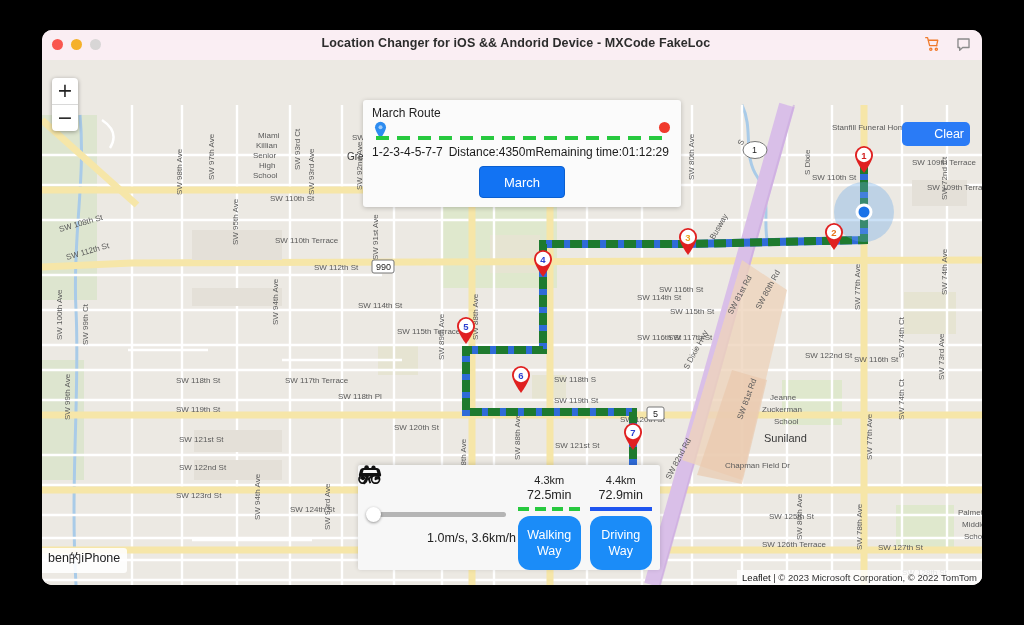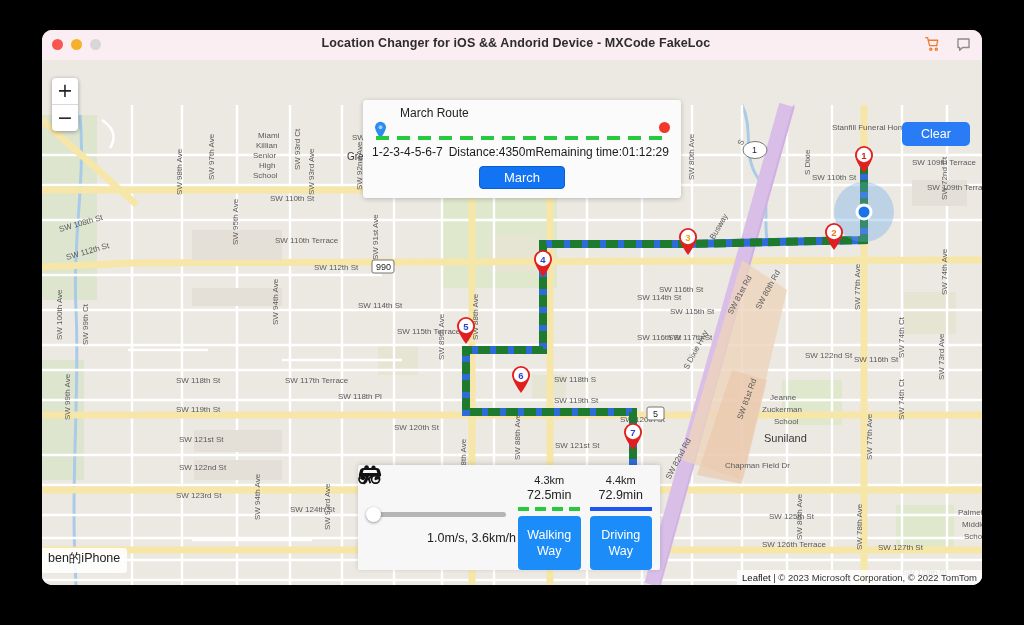--- a/index.html
+++ b/index.html
@@ -45,21 +45,21 @@
     height:26px;line-height:25px;text-align:center;
     font-size:19px;color:#222;cursor:pointer;user-select:none;
     font-family:"DejaVu Sans",sans-serif;
   }
   #zoom-in{border-bottom:1px solid #d9d9d9;}
 
   
   #clear-btn{
     position:absolute;right:12px;top:62px;width:68px;height:24px;
     background:#2a7bf6;color:#fff;border:none;border-radius:5px;
-    font-size:12.5px;font-family:inherit;cursor:pointer;
+    font-size:12.5px;font-family:inherit;cursor:pointer;text-align:right;
   }
 
   
   #device-label{
     position:absolute;left:0;bottom:12px;
     background:rgba(255,255,255,.88);padding:2px 7px 6px 6px;
     font-size:12.5px;color:#222;border-radius:0 3px 3px 0;
   }
   
   #attribution{
@@ -69,37 +69,37 @@
   }
   #attribution .lf{color:#111;}
 
   
   #route-card{
     position:absolute;left:321px;top:40px;width:300px;
     background:#fbfbfb;border-radius:3px;
     box-shadow:0 1px 5px rgba(0,0,0,.22);
     padding:6px 9px 9px 9px;
   }
-  #route-title{font-size:12px;color:#222;margin-left:28px;}
+  #route-title{font-size:12px;color:#222;}
   .rt-row{position:relative;height:22px;margin-top:1px;}
   #rt-startpin{position:absolute;left:2px;top:0;}
   #rt-enddot{
     position:absolute;right:2px;top:1px;width:11px;height:11px;
     border-radius:50%;background:#f0392b;
   }
   #rt-dash{
     position:absolute;left:4px;right:4px;top:15px;height:4px;
     background:repeating-linear-gradient(90deg,#27c93f 0 13px,transparent 13px 21px);
   }
   #rt-meta{
     display:flex;font-size:12px;color:#1b1b1b;margin-top:2px;white-space:nowrap;
   }
   #rt-meta span{display:block;}
   #march-btn{
-    display:block;margin:7px auto 0;width:86px;height:23px;
+    display:block;margin:7px auto 0;width:86px;height:32px;
     background:#1273f3;color:#fff;border:1px solid #0b5fd0;border-radius:4px;
     font-size:13px;font-family:inherit;cursor:pointer;text-align:center;
   }
 
   
   #ctrl-panel{
     position:absolute;left:316px;top:405px;width:302px;height:105px;
     background:#f7f7f7;border-radius:2px;
     box-shadow:0 -1px 5px rgba(0,0,0,.16);
     display:flex;
@@ -121,21 +121,21 @@
   #speed-label{text-align:right;font-size:12.5px;color:#222;margin-top:10px;}
 
   #opts-col{flex:1;display:flex;gap:9px;padding:8px 8px 0 2px;}
   .opt{flex:1;display:flex;flex-direction:column;align-items:center;}
   .opt-dist{font-size:11px;color:#222;line-height:15px;}
   .opt-time{font-size:12.5px;color:#222;line-height:15px;}
   .opt-line{width:100%;height:4px;margin:4px 0 5px;}
   .line-walk{background:repeating-linear-gradient(90deg,#27c93f 0 11px,transparent 11px 17px);}
   .line-drive{background:#1f55f0;}
   .opt-btn{
-    width:100%;height:55px;background:#1b8cf8;color:#fff;border:none;border-radius:4px;
+    width:100%;height:55px;background:#1b8cf8;color:#fff;border:none;border-radius:12px;
     font-size:12.5px;line-height:16px;font-family:inherit;cursor:pointer;
     display:flex;align-items:center;justify-content:center;text-align:center;
   }
 
   
   .marker{position:absolute;width:22px;height:30px;}
   .marker svg{display:block;}
 </style>
 </head>
 <body>
@@ -432,21 +432,21 @@
         <span id="rt-startpin">
           <svg width="13" height="18" viewBox="0 0 13 18">
             <path d="M6.5 17.5 C6.5 17.5 1 10 1 6.3 A5.5 5.5 0 1 1 12 6.3 C12 10 6.5 17.5 6.5 17.5Z" fill="#2d8cf0"></path>
             <circle cx="6.5" cy="6.2" r="2" fill="#ffffff" opacity=".55"></circle>
           </svg>
         </span>
         <span id="rt-dash"></span>
         <span id="rt-enddot"></span>
       </div>
       <div id="rt-meta">
-        <span>1-2-3-4-5-6-7</span>
+        <span>1-2-3-4-5-7-7</span>
         <span style="width:6px"></span>
         <span>Distance:4350m</span>
         <span>Remaining time:01:12:29</span>
       </div>
       <button id="march-btn">March</button>
     </div>
 
     <div id="ctrl-panel">
 
       <div id="mode-col">

